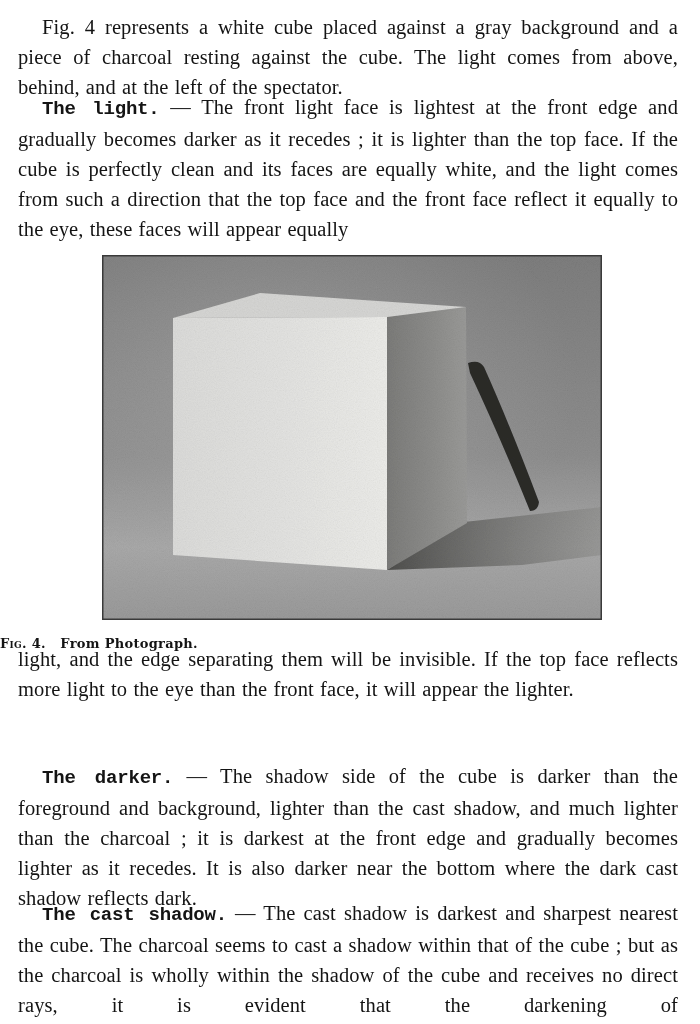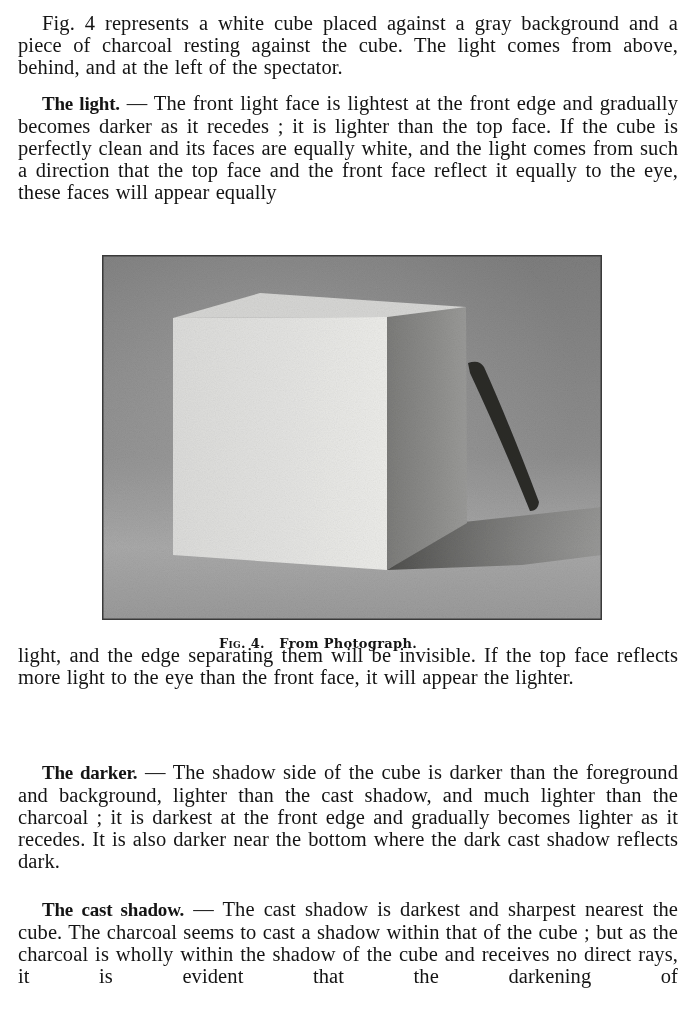--- a/index.html
+++ b/index.html
@@ -3,32 +3,32 @@
   <meta charset="utf-8">
   <style>
     html, body { margin: 0; padding: 0; background: #ffffff; }
     body {
       width: 700px; height: 1024px; overflow: hidden; position: relative;
       font-family: "Liberation Serif", "DejaVu Serif", serif;
       color: #141414;
     }
     .page { position: absolute; left: 18px; top: 0; width: 660px; }
     .para {
-      font-size: 20.5px; line-height: 22px; text-align: justify;
+      font-size: 20.5px; line-height: 30px; text-align: justify;
       text-align-last: auto; margin: 0; letter-spacing: 0.1px;
       word-spacing: 1px;
     }
     .indent { text-indent: 24px; }
-    .head { font-weight: bold; font-family: Liberation Serif, serif; font-size: 19px; letter-spacing: -0.2px; }
+    .head { font-weight: bold; font-family: Liberation Mono, monospace; font-size: 19px; letter-spacing: -0.2px; }
     #p1 { position: absolute; top: 12px; }
     #p2 { position: absolute; top: 92px; }
     #figure { position: absolute; left: 84px; top: 255px; width: 500px; height: 365px; }
     #figure svg { display: block; }
     #caption {
-      position: absolute; top: 636px; left: 0; width: 636px; text-align: center;
+      position: absolute; top: 636px; left: 0; width: 636px; 
       font-size: 13px; font-weight: bold; letter-spacing: 0.3px;
       font-family: "DejaVu Serif", serif;
       margin-left: -18px; padding-left: 0;
     }
     #caption .sc { font-variant: small-caps; }
     #p3 { position: absolute; top: 644px; }
     #p4 { position: absolute; top: 761px; }
     #p5 { position: absolute; top: 898px; }
     .last-line-justify { text-align-last: justify; }
   </style>

